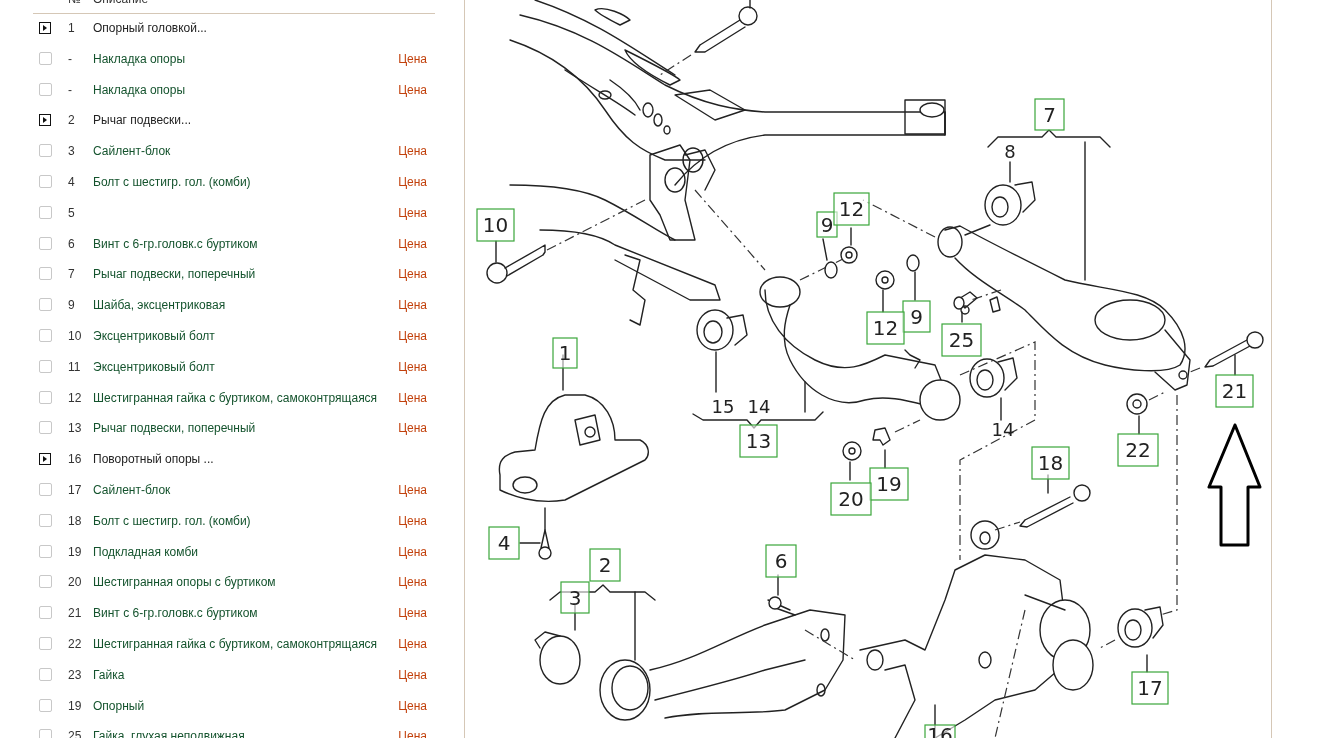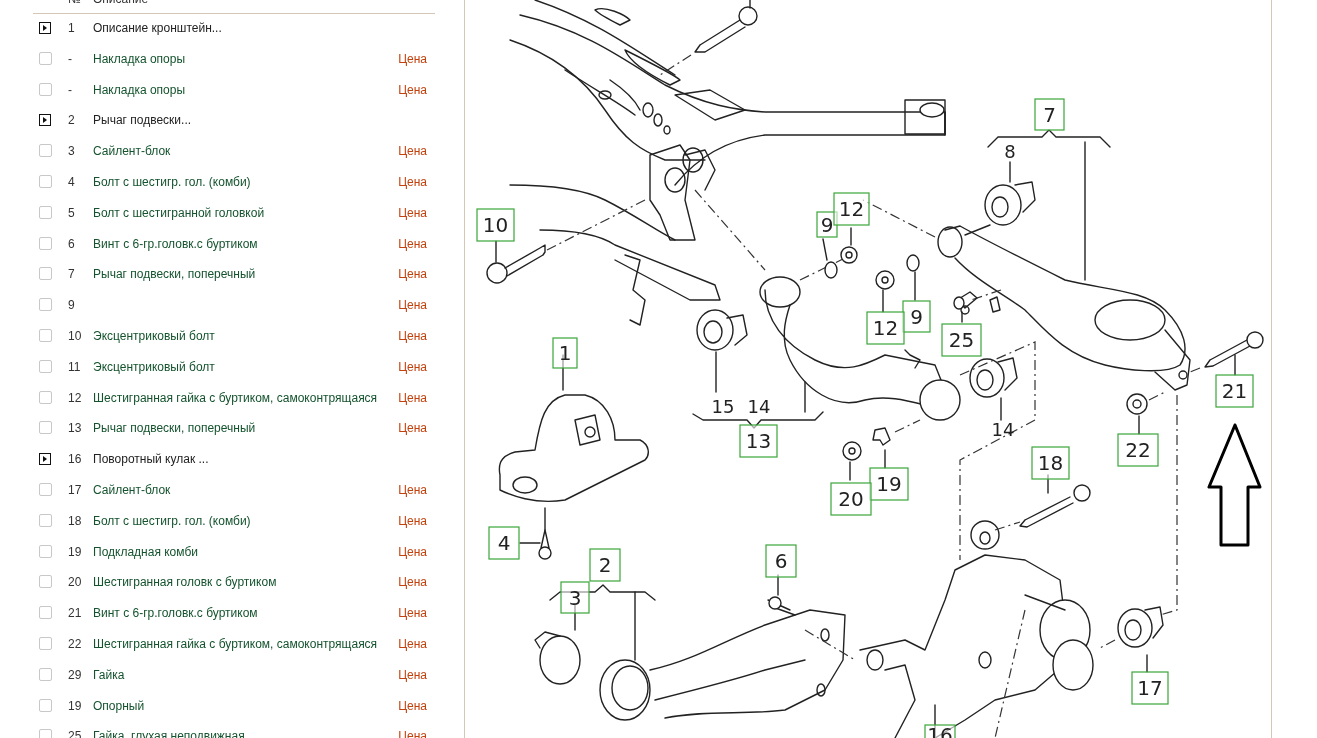--- a/index.html
+++ b/index.html
@@ -61,21 +61,21 @@
 <div class="list-panel">
   <div class="list-header">
     <span class="hno">№</span>
     <span class="hdesc">Описание</span>
   </div>
   <div class="header-rule"></div>
   <div class="rows" id="rows">
       <div class="row group">
         <span class="expander"></span>
         <span class="num">1</span>
-        <span class="desc">Описание кронштейн...</span>
+        <span class="desc">Опорный головкой...</span>
       </div>
       <div class="row">
         <span class="chk"></span>
         <span class="num">-</span>
         <span class="desc">Накладка опоры</span>
         <span class="price">Цена</span>
       </div>
       <div class="row">
         <span class="chk"></span>
         <span class="num">-</span>
@@ -95,38 +95,38 @@
       </div>
       <div class="row">
         <span class="chk"></span>
         <span class="num">4</span>
         <span class="desc">Болт с шестигр. гол. (комби)</span>
         <span class="price">Цена</span>
       </div>
       <div class="row">
         <span class="chk"></span>
         <span class="num">5</span>
-        <span class="desc">Болт с шестигранной головкой</span>
         <span class="price">Цена</span>
       </div>
       <div class="row">
         <span class="chk"></span>
         <span class="num">6</span>
         <span class="desc">Винт с 6-гр.головк.с буртиком</span>
         <span class="price">Цена</span>
       </div>
       <div class="row">
         <span class="chk"></span>
         <span class="num">7</span>
         <span class="desc">Рычаг подвески, поперечный</span>
         <span class="price">Цена</span>
       </div>
       <div class="row">
         <span class="chk"></span>
         <span class="num">9</span>
+        <span class="desc">Шайба, эксцентриковая</span>
         <span class="price">Цена</span>
       </div>
       <div class="row">
         <span class="chk"></span>
         <span class="num">10</span>
         <span class="desc">Эксцентриковый болт</span>
         <span class="price">Цена</span>
       </div>
       <div class="row">
         <span class="chk"></span>
@@ -142,21 +142,21 @@
       </div>
       <div class="row">
         <span class="chk"></span>
         <span class="num">13</span>
         <span class="desc">Рычаг подвески, поперечный</span>
         <span class="price">Цена</span>
       </div>
       <div class="row group">
         <span class="expander"></span>
         <span class="num">16</span>
-        <span class="desc">Поворотный кулак ...</span>
+        <span class="desc">Поворотный опоры ...</span>
       </div>
       <div class="row">
         <span class="chk"></span>
         <span class="num">17</span>
         <span class="desc">Сайлент-блок</span>
         <span class="price">Цена</span>
       </div>
       <div class="row">
         <span class="chk"></span>
         <span class="num">18</span>
@@ -165,38 +165,38 @@
       </div>
       <div class="row">
         <span class="chk"></span>
         <span class="num">19</span>
         <span class="desc">Подкладная комби</span>
         <span class="price">Цена</span>
       </div>
       <div class="row">
         <span class="chk"></span>
         <span class="num">20</span>
-        <span class="desc">Шестигранная головк с буртиком</span>
+        <span class="desc">Шестигранная опоры с буртиком</span>
         <span class="price">Цена</span>
       </div>
       <div class="row">
         <span class="chk"></span>
         <span class="num">21</span>
         <span class="desc">Винт с 6-гр.головк.с буртиком</span>
         <span class="price">Цена</span>
       </div>
       <div class="row">
         <span class="chk"></span>
         <span class="num">22</span>
         <span class="desc">Шестигранная гайка с буртиком, самоконтрящаяся</span>
         <span class="price">Цена</span>
       </div>
       <div class="row">
         <span class="chk"></span>
-        <span class="num">29</span>
+        <span class="num">23</span>
         <span class="desc">Гайка</span>
         <span class="price">Цена</span>
       </div>
       <div class="row">
         <span class="chk"></span>
         <span class="num">19</span>
         <span class="desc">Опорный</span>
         <span class="price">Цена</span>
       </div>
       <div class="row">

